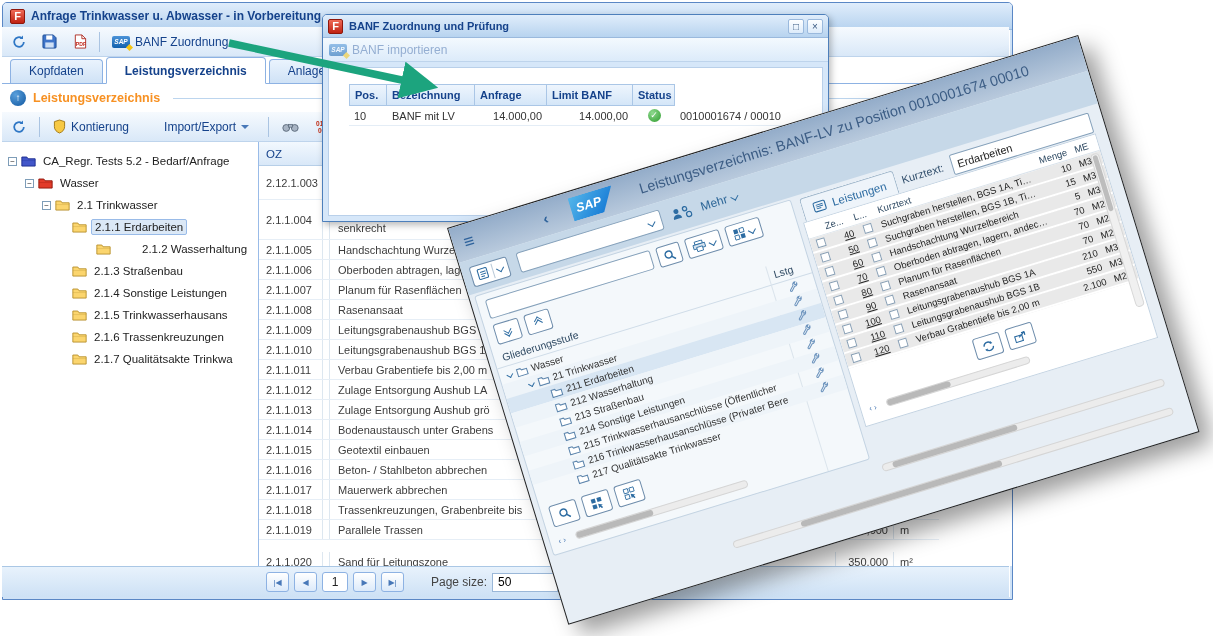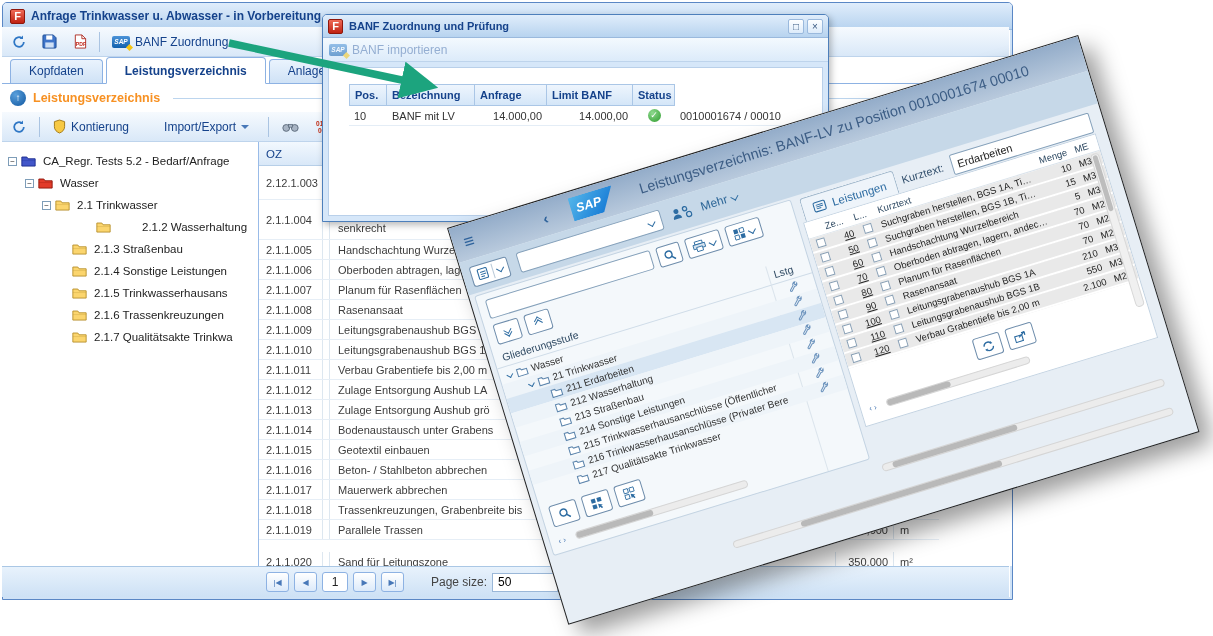--- a/index.html
+++ b/index.html
@@ -299,20 +299,28 @@
       <span class="tlab">Wasser</span>
     </div>
     <div class="titem" style="padding-left: 40px;">
       <span class="exp">−</span>
       <svg width="15" height="12" viewBox="0 0 16 13" style="flex:none">
         <path d="M.8 2.2h5.4l1.3 1.9h7.7v7.9H.8z" fill="#fbd56e" stroke="#b8912f" stroke-width="1"></path>
         <path d="M.8 6h14.4" stroke="#b8912f" stroke-width=".6" opacity=".5"></path>
       </svg>
       <span class="tlab">2.1 Trinkwasser</span>
     </div>
+    <div class="titem sel" style="padding-left: 57px;">
+      <span style="width: 9px;"></span>
+      <svg width="15" height="12" viewBox="0 0 16 13" style="flex:none">
+        <path d="M.8 2.2h5.4l1.3 1.9h7.7v7.9H.8z" fill="#fbd56e" stroke="#b8912f" stroke-width="1"></path>
+        <path d="M.8 6h14.4" stroke="#b8912f" stroke-width=".6" opacity=".5"></path>
+      </svg>
+      <span class="tlab">2.1.1 Erdarbeiten</span>
+    </div>
     <div class="titem" style="padding-left: 57px; gap: 28px;">
       <span style="width: 9px;"></span>
       <svg width="15" height="12" viewBox="0 0 16 13" style="flex:none">
         <path d="M.8 2.2h5.4l1.3 1.9h7.7v7.9H.8z" fill="#fbd56e" stroke="#b8912f" stroke-width="1"></path>
         <path d="M.8 6h14.4" stroke="#b8912f" stroke-width=".6" opacity=".5"></path>
       </svg>
       <span class="tlab">2.1.2 Wasserhaltung</span>
     </div>
     <div class="titem" style="padding-left: 57px;">
       <span style="width: 9px;"></span>

